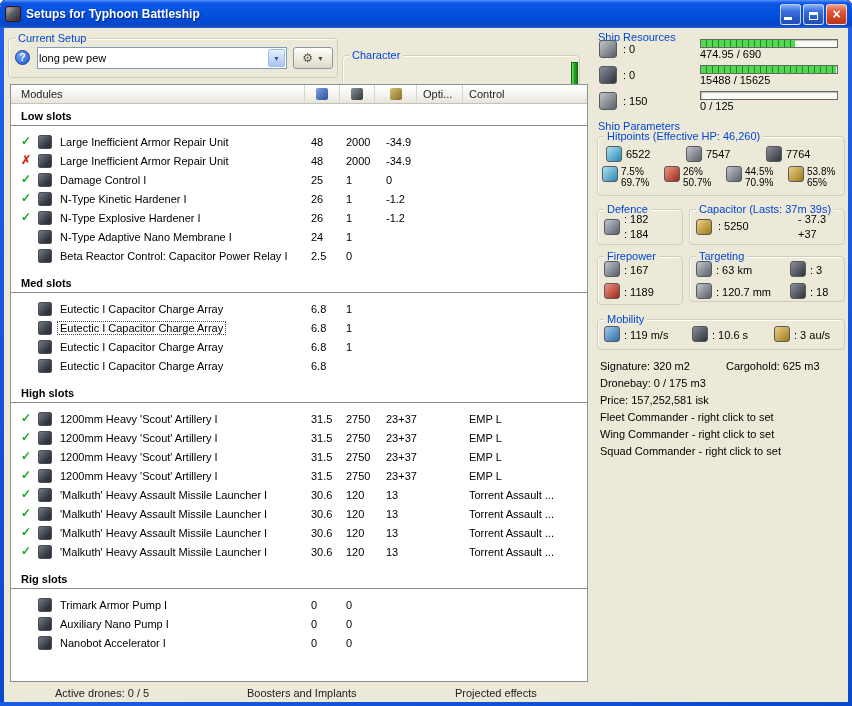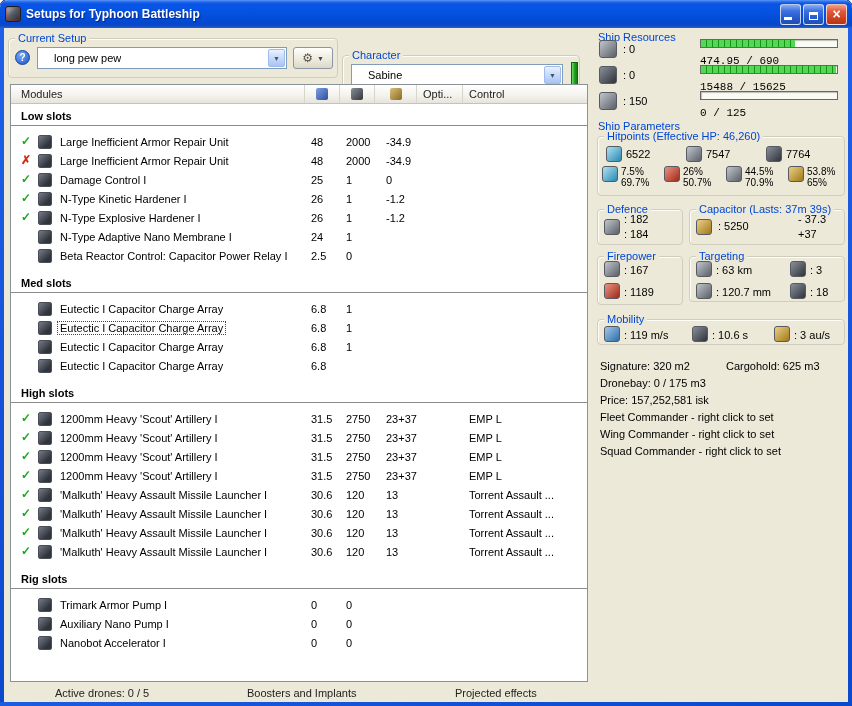--- a/index.html
+++ b/index.html
@@ -33,21 +33,21 @@
     align-items:center; justify-content:center; color:#fff; font-weight:bold; font-size:14px; line-height:14px; }
 
   
   .gb { position:absolute; border:1px solid #cfcdc0; border-radius:4px; box-shadow: inset 1px 1px 0 #fffef6; }
   .gb > .cap { position:absolute; top:-7px; left:6px; background:#ece9d8; padding:0 3px; color:#0046d5; white-space:nowrap; }
 
   .blabel { position:absolute; color:#0046d5; }
 
   
   .combo { position:absolute; height:22px; background:#fff; border:1px solid #7f9db9; display:flex; align-items:center; }
-  .combo .cval { flex:1; padding:0 16px; white-space:nowrap; overflow:hidden; }
+  .combo .cval { flex:1; padding:0 1px; white-space:nowrap; overflow:hidden; }
   .combo .cbtn { width:17px; height:18px; margin:1px; border:1px solid #9ebcf0; border-radius:2px;
     background:linear-gradient(180deg,#eaf2fe,#cbdcf9 45%,#a9c4f0); color:#3a567c; font-size:7px;
     display:flex; align-items:center; justify-content:center; }
   .help-btn { position:absolute; left:6px; top:11px; width:15px; height:15px; border-radius:50%;
     background:radial-gradient(circle at 35% 30%,#74a8f8,#1c55c8); border:1px solid #123f9e;
     color:#fff; font-weight:bold; font-size:10px; display:flex; align-items:center; justify-content:center; }
   .toolbtn { position:absolute; left:284px; top:8px; width:40px; height:22px; border:1px solid #8c96a8; border-radius:3px;
     background:linear-gradient(180deg,#fefefb,#eceadb 60%,#dcd8c8); display:flex; align-items:center; justify-content:center; gap:4px; }
   .toolbtn .ticon { color:#5a5244; font-size:12px; line-height:12px; }
   .toolbtn .tarrow { color:#404a58; font-size:7px; }
@@ -96,21 +96,21 @@
   .pic.dark { background:linear-gradient(135deg,#8a909a,#2e323a); }
   .pic.blue { background:linear-gradient(135deg,#a2c8ea,#2d6ea8); }
   .pic.cyan { background:linear-gradient(135deg,#b0e2f2,#2888b0); }
   .pic.red  { background:linear-gradient(135deg,#ea9482,#a02818); }
   .pic.gold { background:linear-gradient(135deg,#ecd086,#a07818); }
   .rrow .pic { position:absolute; left:0; top:1px; }
   .rrow .rval { position:absolute; left:24px; top:4px; }
   .rrow .barwrap { position:absolute; left:101px; top:0; width:140px; }
   .rbar { width:138px; height:9px; background:#fbfbf6; border:1px solid #636a63; box-shadow: inset 1px 1px 1px rgba(0,0,0,.25); }
   .rbar .fill { height:100%; background:repeating-linear-gradient(90deg,#55d655 0 5px,#149414 5px 6px); }
-  .rtext { margin-top:7px;font-family:Liberation Mono, monospace; }
+  .rtext { margin-top:0; }
 
   .val { position:absolute; white-space:nowrap; }
   .gpic { position:absolute; }
   .hpcell { position:absolute; top:9px; display:flex; align-items:center; gap:4px; }
   .rescell { position:absolute; top:29px; display:flex; gap:3px; }
   .rescell .two i { display:block; font-style:normal; font-size:10px; line-height:11px; }
 
   .info { position:absolute; white-space:nowrap; }
 </style>
 </head>
@@ -143,24 +143,20 @@
       <span class="cbtn">▼</span>
     </div>
     <div class="toolbtn">
       <span class="ticon">⚙</span>
       <span class="tarrow">▼</span>
     </div>
   </div>
 
   <div class="gb" style="left:342px;top:55px;width:238px;height:41px">
     <span class="cap">Character</span>
-    <div class="combo" style="left:8px;top:8px;width:212px">
-      <span class="cval">Sabine</span>
-      <span class="cbtn">▼</span>
-    </div>
     <span class="charbar"></span>
   </div>
 
   <div class="mpanel">
     <div class="mheader">
       <div class="hc w-name">
           <span>Modules</span>
         </div>
       <div class="hc w-c1">
           <span class="hic cpu"></span>
@@ -495,21 +491,21 @@
     <span class="pic gray gpic" style="left:6px;top:4px"></span>
     <span class="val" style="left:26px;top:7px">: 63 km</span>
     <span class="pic dark gpic" style="left:100px;top:4px"></span>
     <span class="val" style="left:120px;top:7px">: 3</span>
     <span class="pic gray gpic" style="left:6px;top:26px"></span>
     <span class="val" style="left:26px;top:29px">: 120.7 mm</span>
     <span class="pic dark gpic" style="left:100px;top:26px"></span>
     <span class="val" style="left:120px;top:29px">: 18</span>
   </div>
 
-  <div class="gb" style="left:597px;top:319px;width:248px;height:26px">
+  <div class="gb" style="left:597px;top:319px;width:248px;height:31px">
     <span class="cap">Mobility</span>
     <span class="pic blue gpic" style="left:6px;top:6px"></span>
     <span class="val" style="left:26px;top:9px">: 119 m/s</span>
     <span class="pic dark gpic" style="left:94px;top:6px"></span>
     <span class="val" style="left:114px;top:9px">: 10.6 s</span>
     <span class="pic gold gpic" style="left:176px;top:6px"></span>
     <span class="val" style="left:196px;top:9px">: 3 au/s</span>
   </div>
 
   <div class="info" style="left:600px;top:360px">Signature: 320 m2</div>

